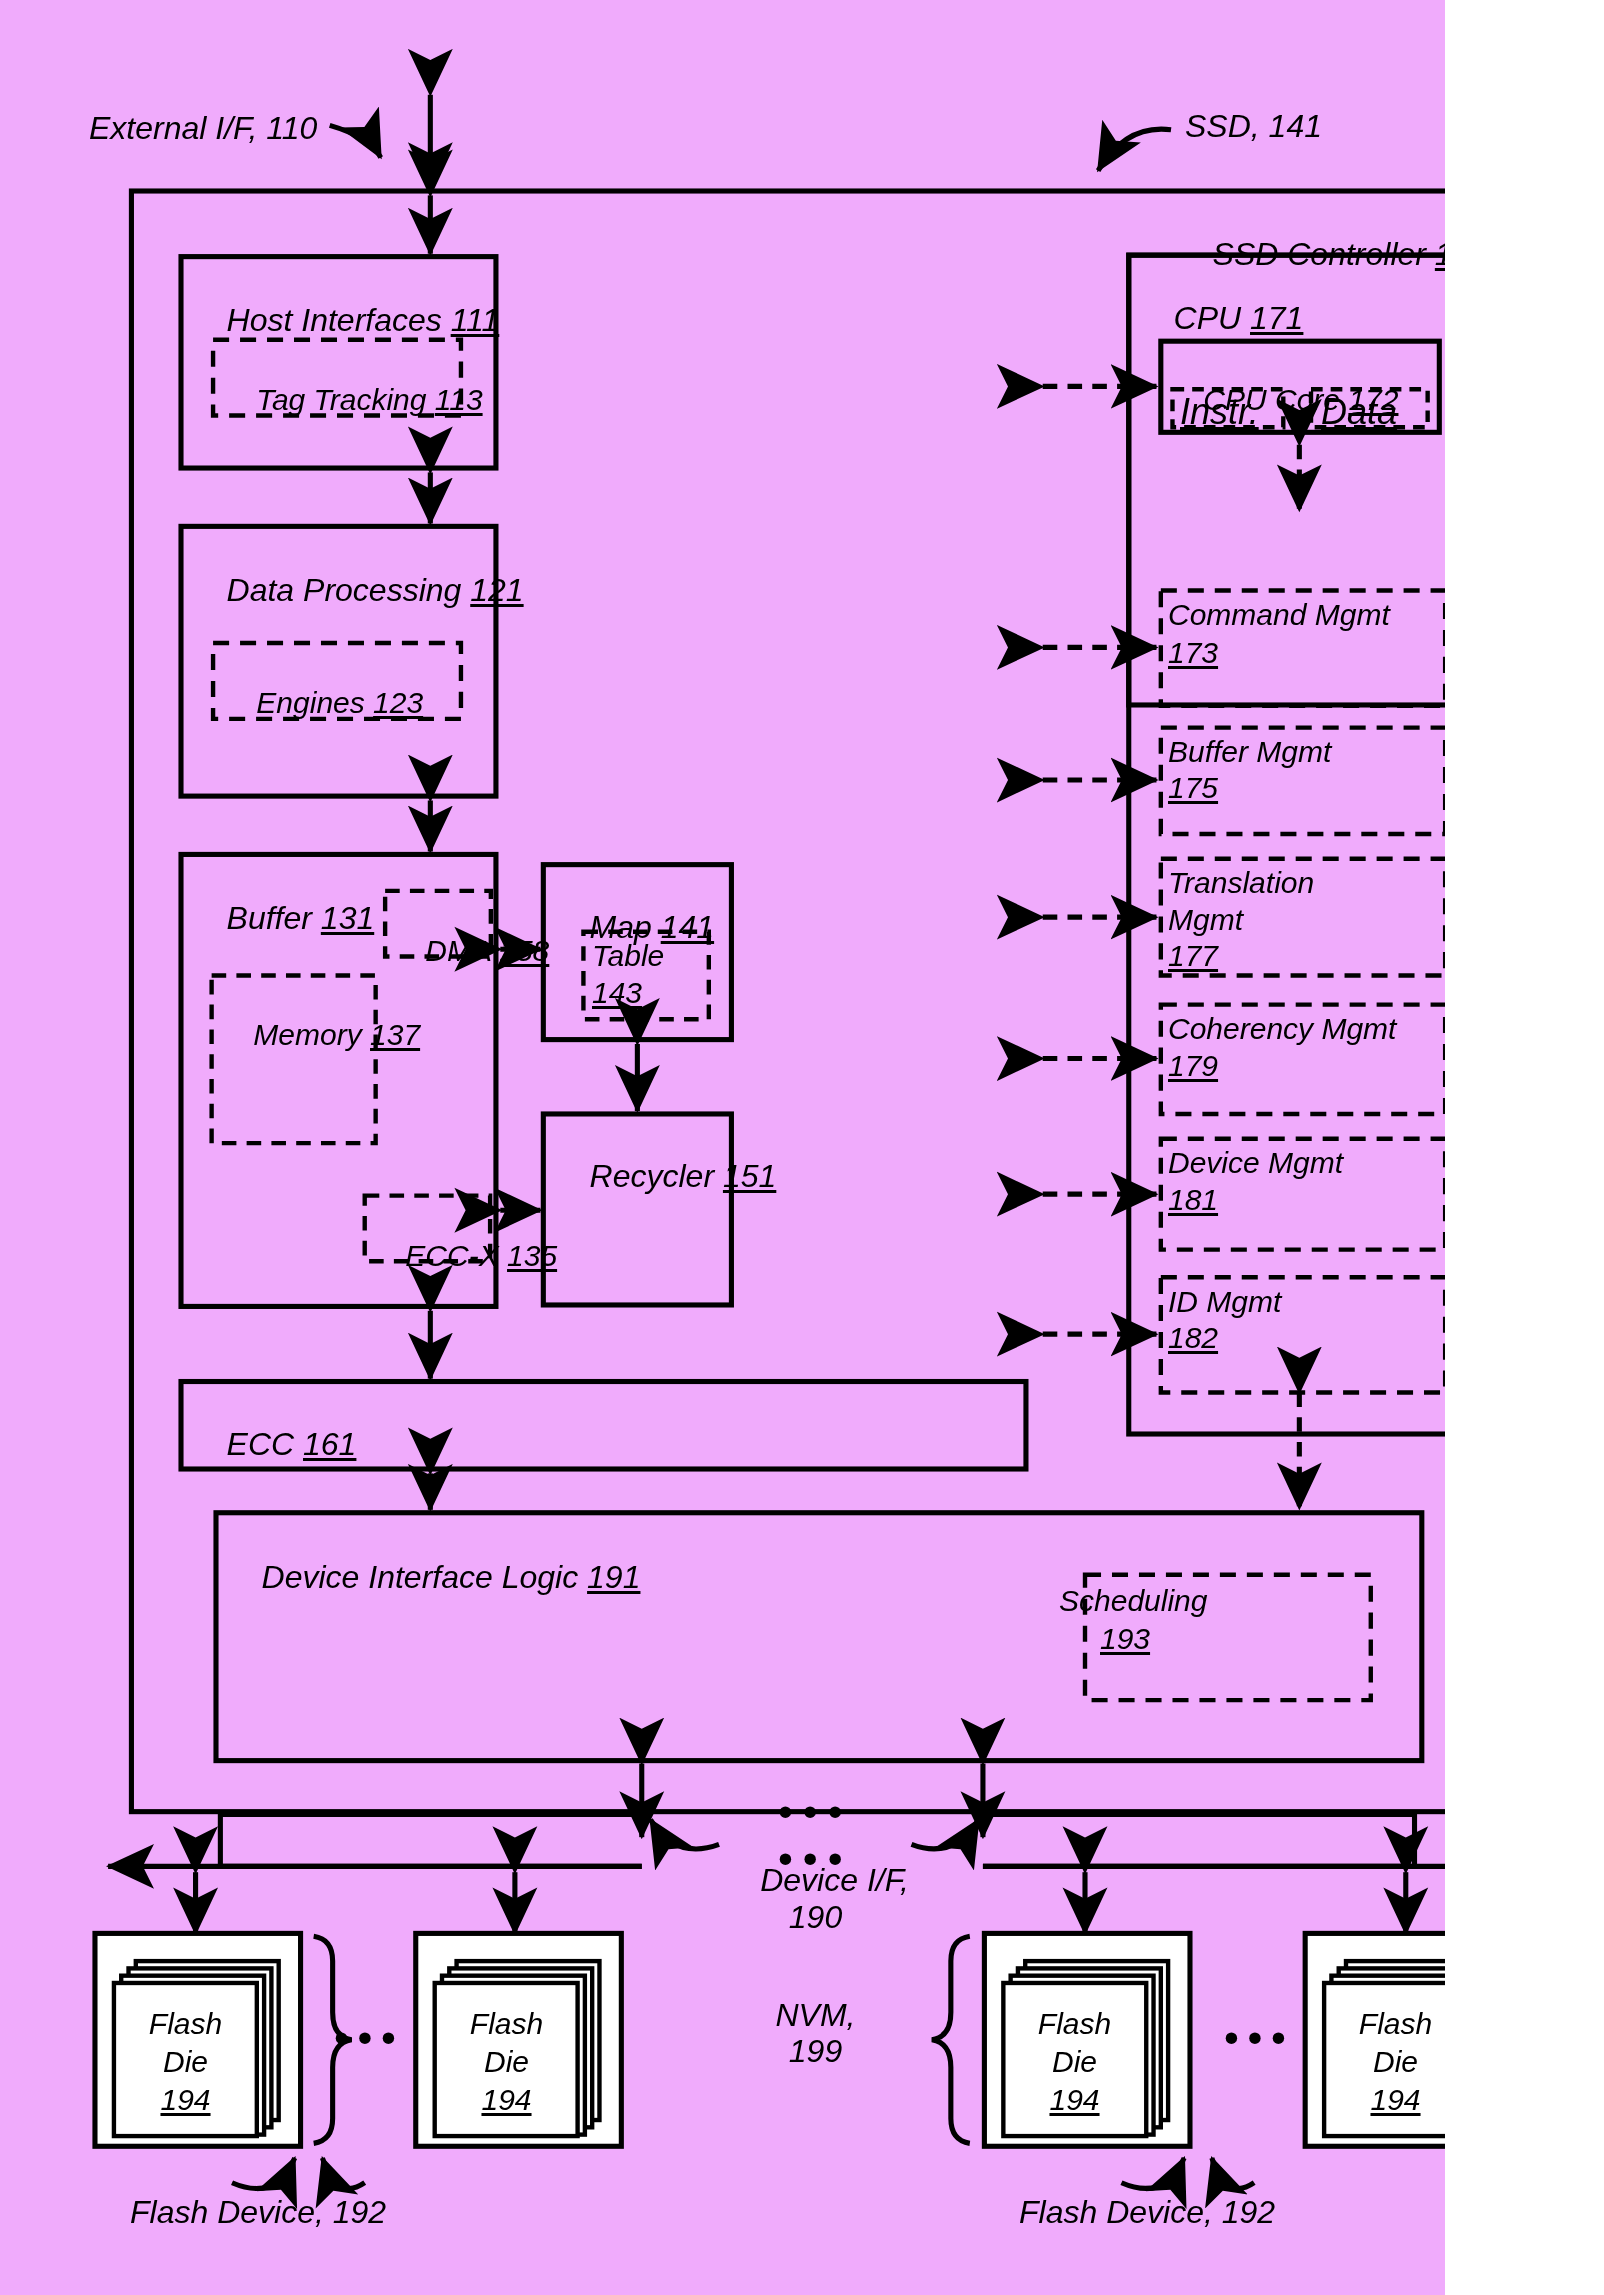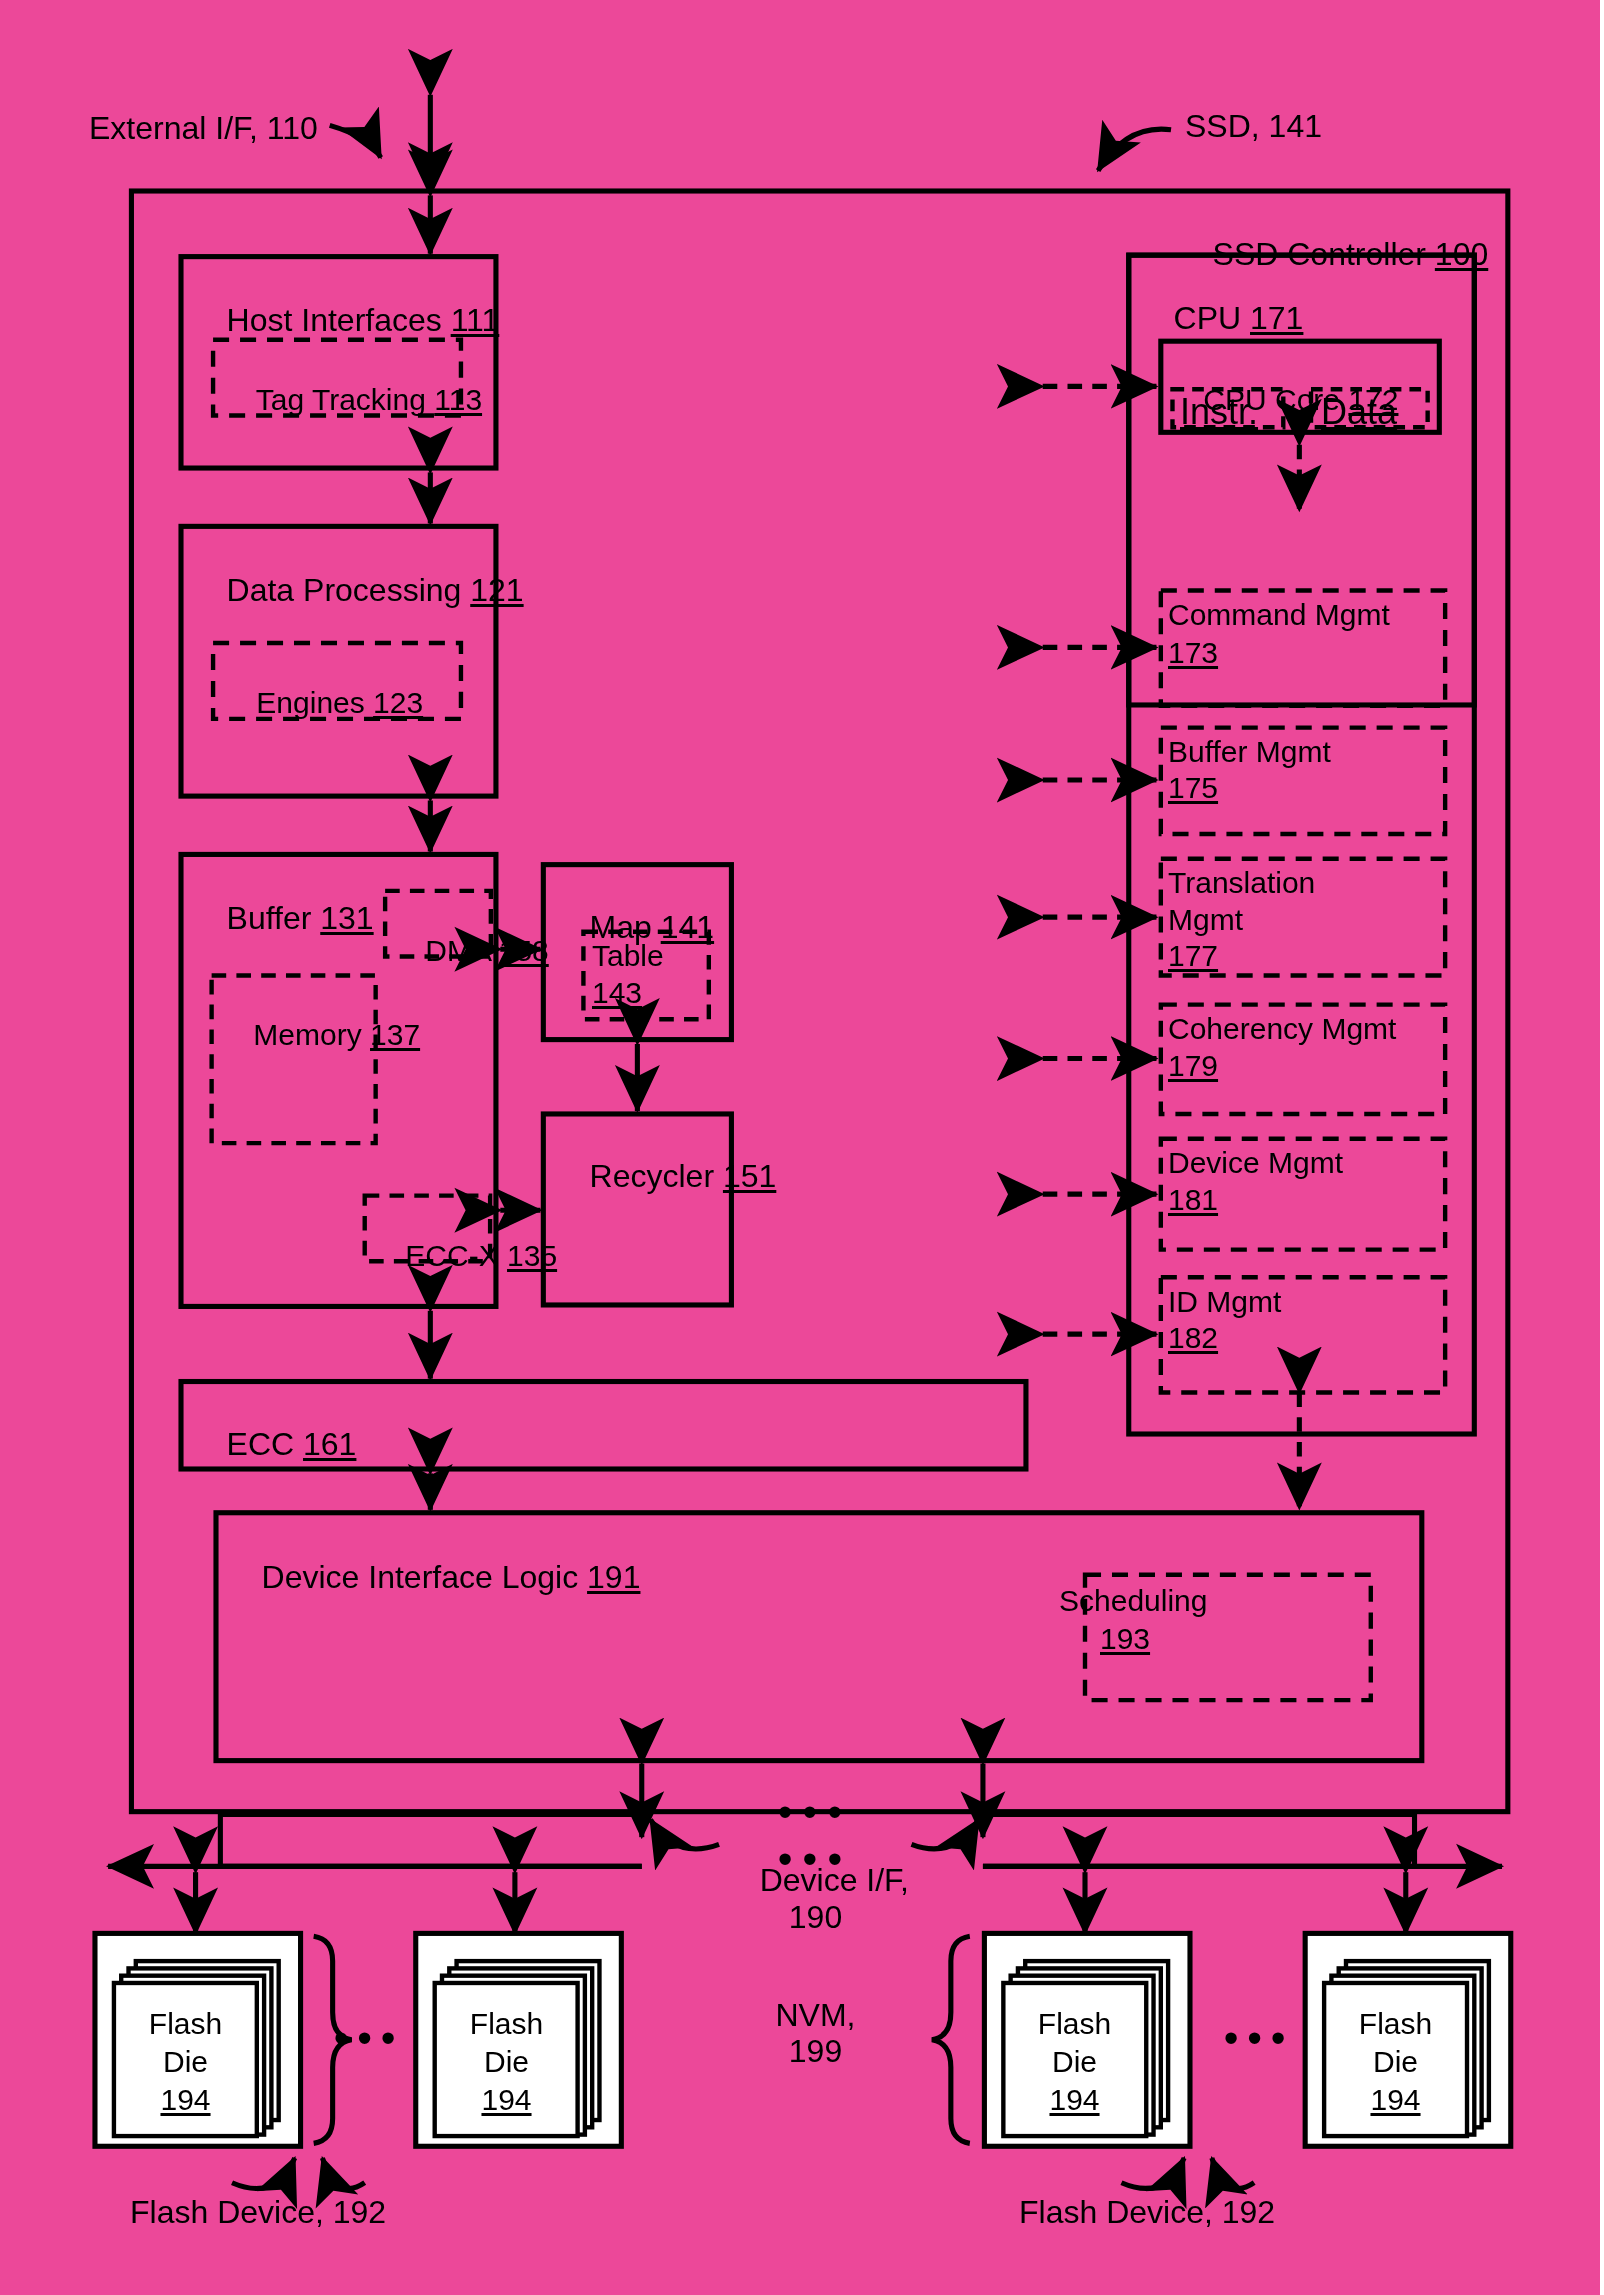--- a/index.html
+++ b/index.html
@@ -1,18 +1,18 @@
 <!DOCTYPE html>
 <html style="font-size:11.7px"><head>
 <meta charset="utf-8">
 <title>SSD Controller Block Diagram</title>
 <style>
   html,body{margin:0;padding:0;background:#ffffff;}
   body{font-family:"Liberation Sans", sans-serif;}
-  #root{position:relative;width:1600px;height:2295px;background:#ec4899;overflow:hidden;}
+  #root{position:relative;width:1445px;height:2295px;background:#f0abfc;overflow:hidden;font-style:italic;}
   svg.layer{position:absolute;left:0;top:0;width:1605px;height:2295px;pointer-events:none;}
   .lbl{position:absolute;color:#000;line-height:1.12;white-space:pre;}
   .t44{font-size:32px;}
   .t42{font-size:30px;}
   .t38{font-size:36px;}
   .u{text-decoration:underline;text-underline-offset:2.9px;text-decoration-thickness:2.9px;}
   .ctr{text-align:center;}
 </style>
 </head>
 <body>

